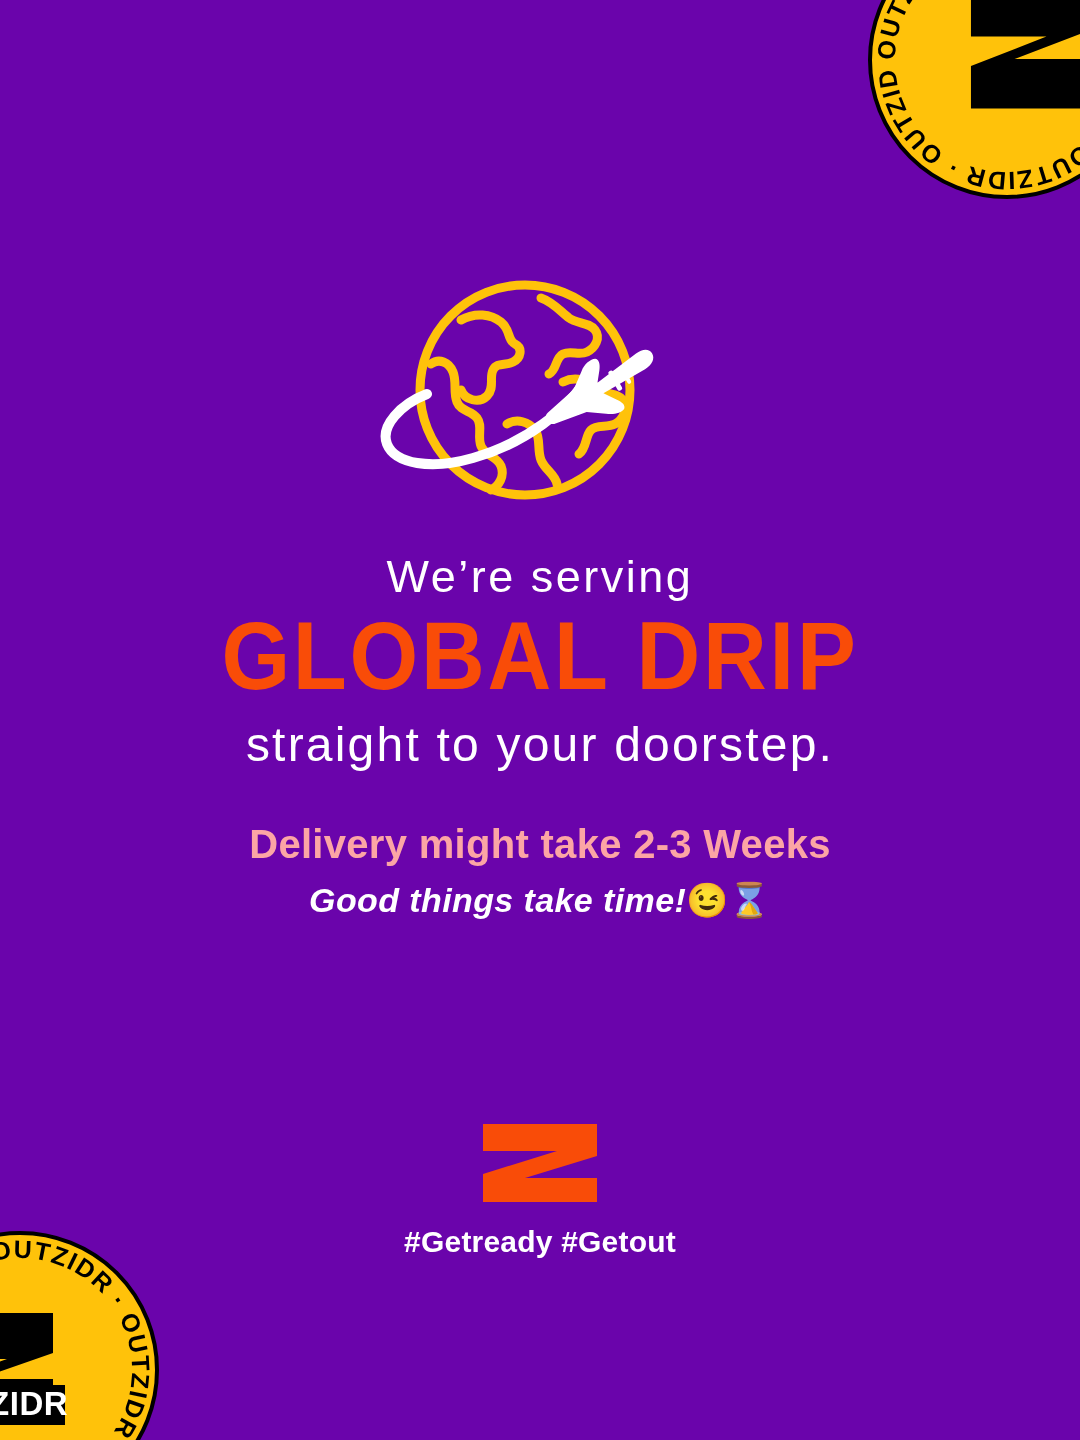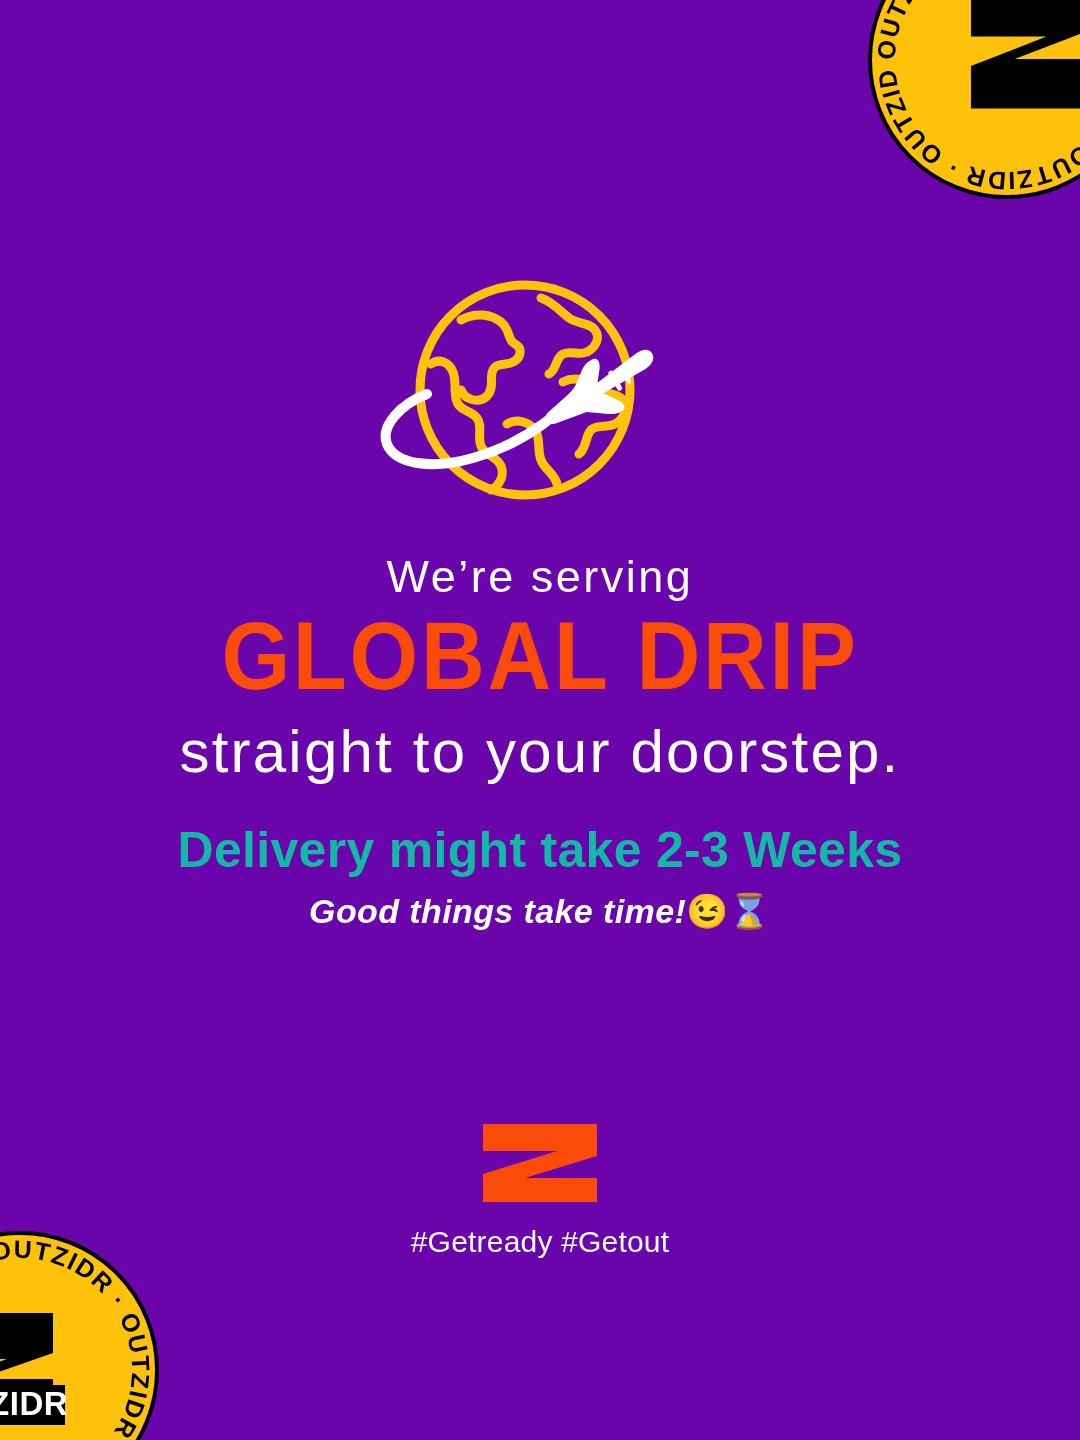--- a/index.html
+++ b/index.html
@@ -70,39 +70,39 @@
     font-size: 96px;
     font-weight: 700;
     line-height: 1.0;
     letter-spacing: 3px;
     margin-top: 6px;
     transform: scaleX(0.92);
     white-space: nowrap;
   }
   .line-doorstep {
     color: #FFFFFF;
-    font-size: 60px;
+    font-size: 48px;
     font-weight: 300;
     letter-spacing: 2.2px;
     line-height: 1.12;
     margin-top: 14px;
     white-space: nowrap;
   }
 
   
   .delivery {
     position: absolute;
     left: 0;
     right: 0;
     top: 822px;
     text-align: center;
   }
   .delivery-main {
-    color: #14b8a6;
-    font-size: 50px;
+    color: #fca5a5;
+    font-size: 40px;
     font-weight: 700;
     letter-spacing: 0.3px;
     line-height: 1.14;
     white-space: nowrap;
   }
   .delivery-sub {
     color: #FFFFFF;
     font-size: 34px;
     font-weight: 700;
     font-style: italic;
@@ -126,21 +126,21 @@
   }
   .zmark {
     width: 122px;
     height: 82px;
     margin: 0 auto;
     display: block;
   }
   .hashtags {
     color: #FFFFFF;
     font-size: 30px;
-    font-weight: 400;
+    font-weight: 700;
     letter-spacing: 0.2px;
     margin-top: 21px;
     white-space: nowrap;
   }
 </style>
 </head>
 <body>
 
 <div class="poster">
 

